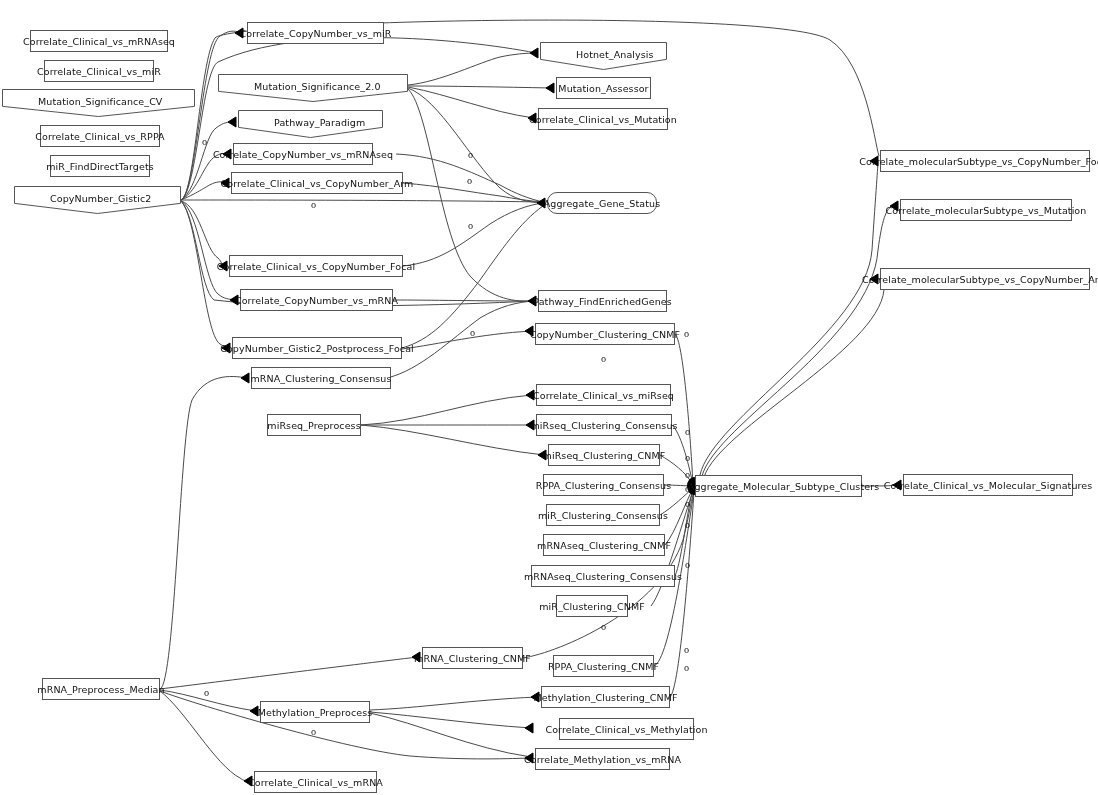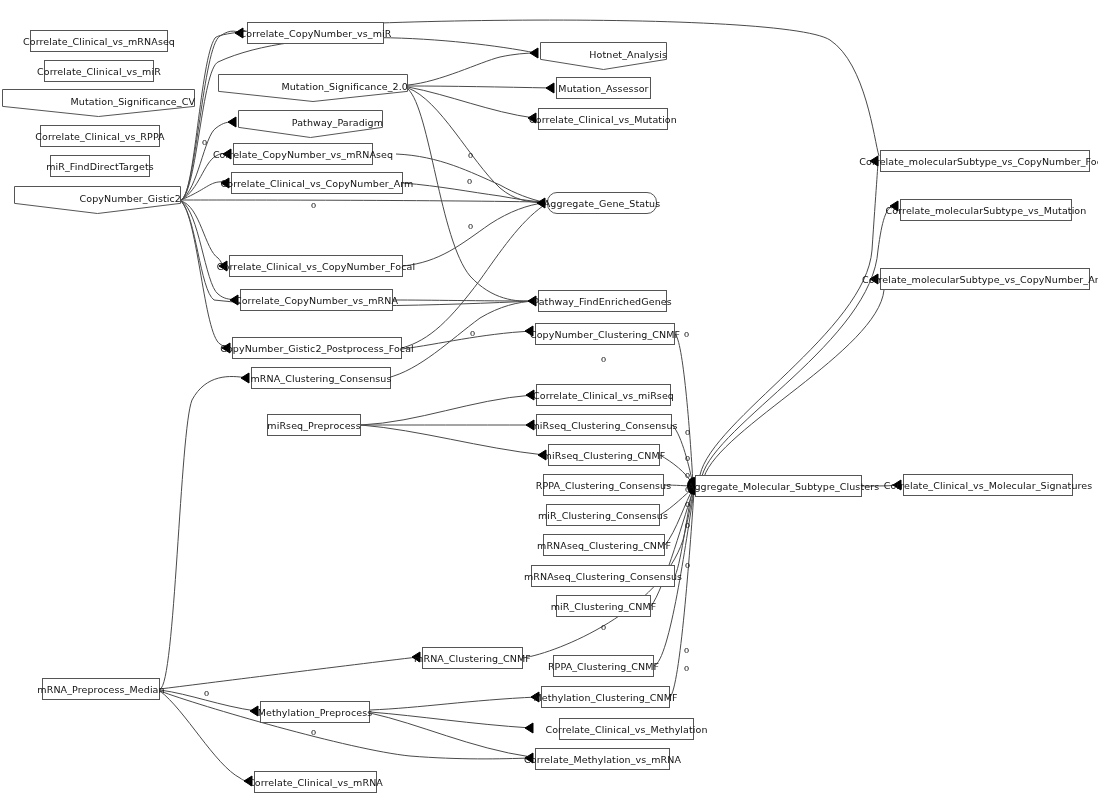--- a/index.html
+++ b/index.html
@@ -6,22 +6,22 @@
   body{width:1098px;height:795px;overflow:hidden;font-family:"DejaVu Sans","Liberation Sans",sans-serif;}
   #stage{position:relative;width:1098px;height:795px;}
   svg#wires{position:absolute;left:0;top:0;width:1098px;height:795px;}
   svg#wires path{fill:none;stroke:#4a4a4a;stroke-width:1;}
   svg#wires polygon.ah{fill:#000;stroke:#000;}
   .node{position:absolute;box-sizing:border-box;border:1px solid #555;background:#fff;
         display:flex;align-items:center;justify-content:center;
         font-size:9.5px;color:#111;white-space:nowrap;letter-spacing:.1px;}
   .node.pent{border:none;background:transparent;}
   .node.pent .pentbg{position:absolute;left:0;top:0;width:100%;height:100%;}
-  .node.pent .lbl{position:relative;z-index:2;width:100%;text-align:right;
-                  transform:translateY(-22%);}
+  .node.pent .lbl{position:relative;z-index:2;width:100%;text-align:left;
+                  transform:translateY(-22%);padding-left:36px;}
   .elabel{position:absolute;font-size:8.5px;color:#111;font-family:"DejaVu Serif","Liberation Serif",serif;}
   .corner{position:absolute;left:1px;top:786px;font-size:4px;color:#777;letter-spacing:.3px;}
 </style>
 </head>
 <body>
 
 <div id="stage">
   <svg id="wires" viewBox="0 0 1098 795">
     <g>
 
@@ -227,21 +227,21 @@
       </div>
       <div class="node" style="left: 546px; top: 504px; width: 114px; height: 22px;">
         <span>miR_Clustering_Consensus</span>
       </div>
       <div class="node" style="left: 543px; top: 534px; width: 122px; height: 22px;">
         <span>mRNAseq_Clustering_CNMF</span>
       </div>
       <div class="node" style="left: 531px; top: 565px; width: 144px; height: 22px;">
         <span>mRNAseq_Clustering_Consensus</span>
       </div>
-      <div class="node" style="left: 556px; top: 595px; width: 95px; height: 22px;">
+      <div class="node" style="left: 556px; top: 595px; width: 72px; height: 22px;">
         <span>miR_Clustering_CNMF</span>
       </div>
       <div class="node" style="left: 422px; top: 647px; width: 101px; height: 22px;">
         <span>mRNA_Clustering_CNMF</span>
       </div>
       <div class="node" style="left: 553px; top: 655px; width: 101px; height: 22px;">
         <span>RPPA_Clustering_CNMF</span>
       </div>
       <div class="node" style="left: 42px; top: 678px; width: 118px; height: 22px;">
         <span>mRNA_Preprocess_Median</span>

